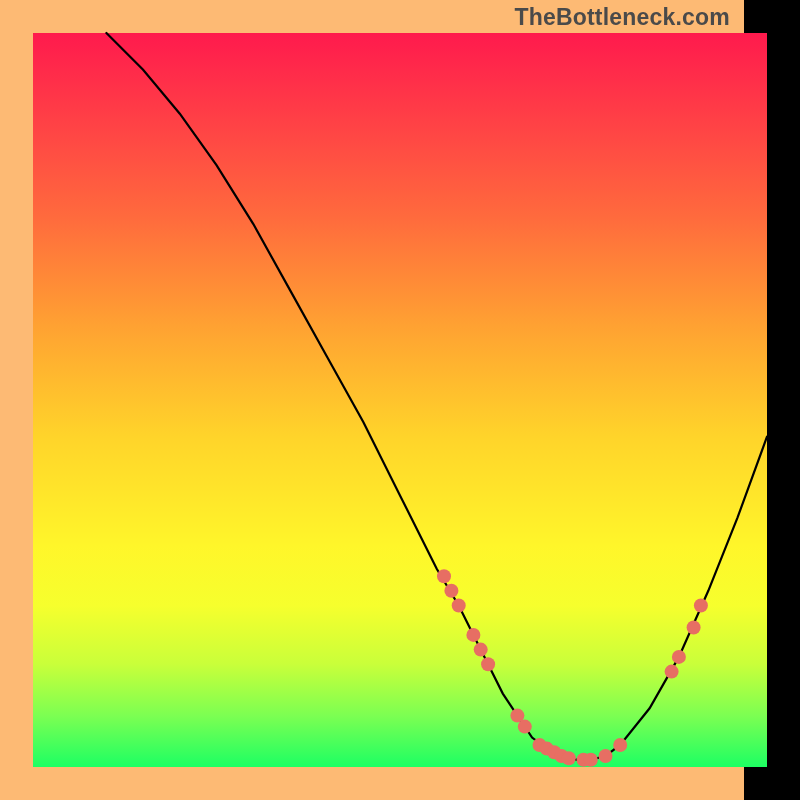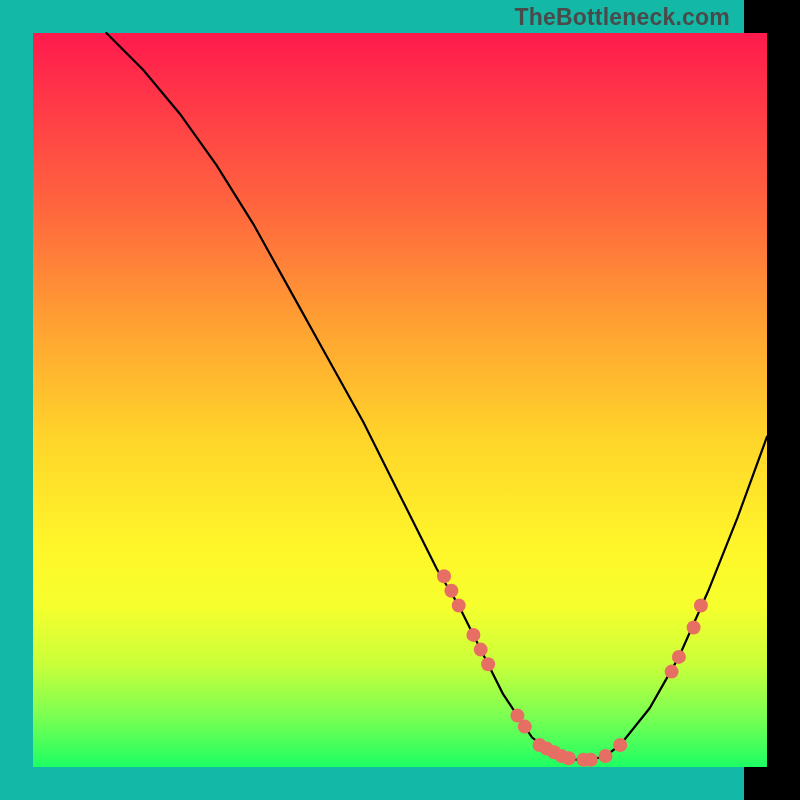--- a/index.html
+++ b/index.html
@@ -8,21 +8,21 @@
     width: 800px;
     height: 800px;
     background: #000;
     font-family: Arial, Helvetica, sans-serif;
     overflow: hidden;
   }
   .frame {
     position: relative;
     width: 744px;
     height: 800px;
-    background: #14b8a6;
+    background: #fdba74;
     text-align: right;
   }
   .attribution {
     position: absolute;
     top: 4px;
     right: 14px;
     color: #4a4a4a;
     font-size: 23px;
     font-weight: bold;
     letter-spacing: 0.2px;

